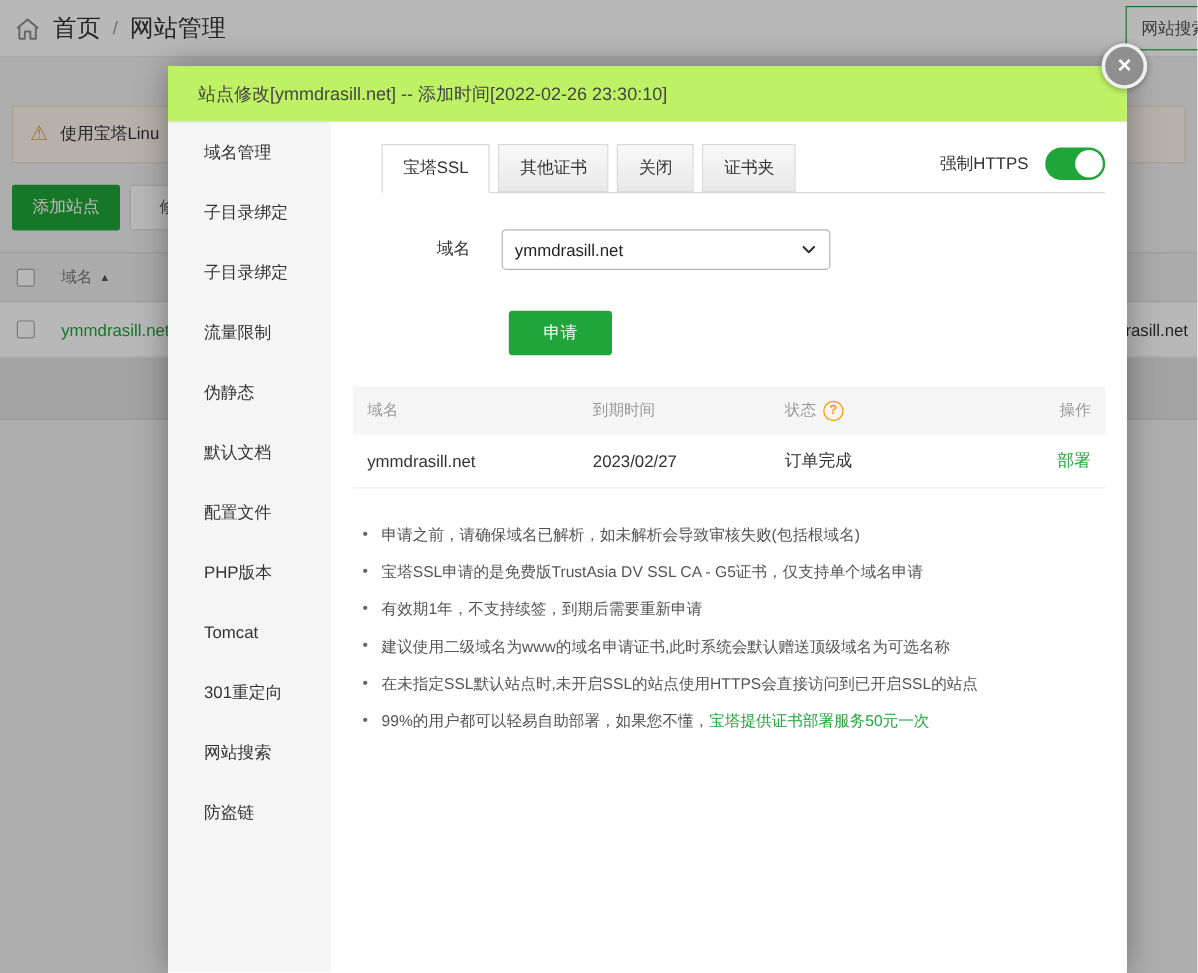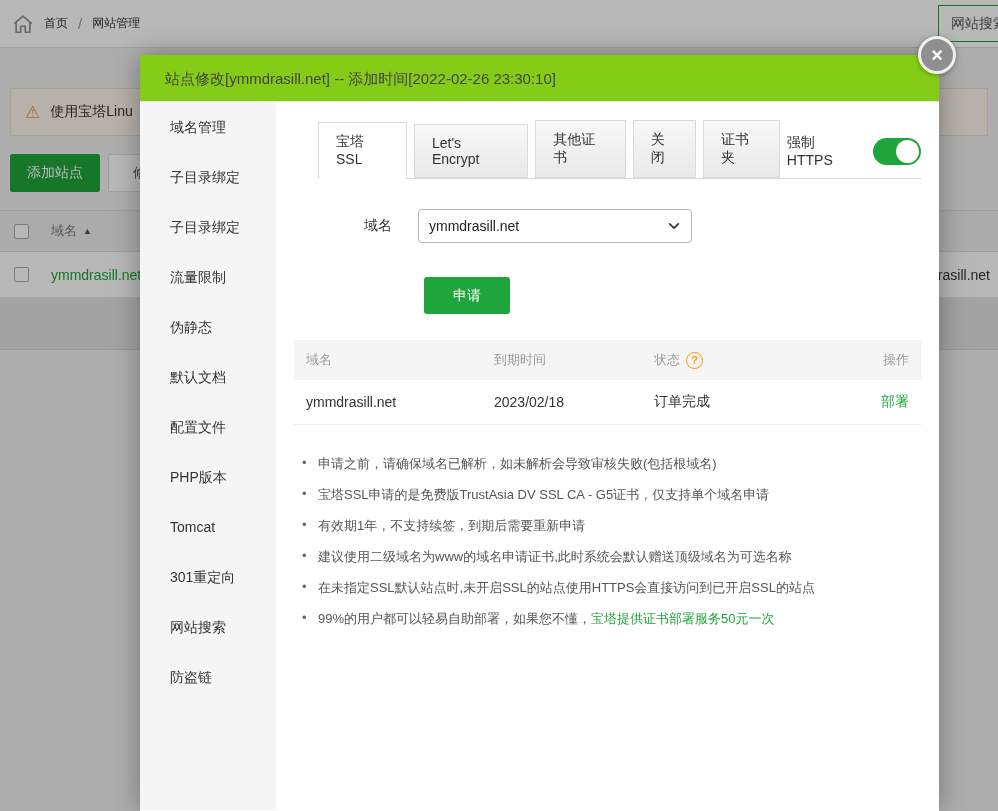--- a/index.html
+++ b/index.html
@@ -9,21 +9,21 @@
     font-family:"Liberation Sans","DejaVu Sans",sans-serif;
     background:#f2f2f2; font-size:14px; color:#333;
   }
   
   .topbar {
     position:absolute; top:0; left:0; right:0; height:48px;
     background:#fff; border-bottom:1px solid #ddd;
     display:flex; align-items:center; padding:0 12px; z-index:1;
   }
   .home-icon { width:22px; height:22px; margin-right:10px; }
-  .crumb { font-size:12px; color:#333; cursor:pointer; }
+  .crumb { font-size:20px; color:#333; cursor:pointer; }
   .crumb-sep { color:#999; margin:0 10px; font-size:15px; }
   .search-btn {
     position:absolute; top:5px; right:-40px; width:100px; height:37px;
     background:#fff; border:1px solid #20a53a; font-size:14px; color:#555;
     text-align:left; padding-left:12px; z-index:1;
   }
   .bg-content { position:absolute; top:48px; left:0; right:0; bottom:0; background:#f2f2f2; z-index:1; }
   .warn-box {
     margin:40px 10px 0 10px; height:48px; background:#fdf6ec;
     border:1px solid #eee0c8; display:flex; align-items:center;
@@ -66,21 +66,21 @@
   }
   .close-btn {
     position:absolute; top:-19px; right:-17px; width:38px; height:38px;
     border-radius:50%; background:#8f8f8f; border:3px solid #eef0ee;
     color:#fff; font-size:20px; font-weight:bold; line-height:1;
     display:flex; align-items:center; justify-content:center;
     cursor:pointer; box-shadow:0 1px 5px rgba(0,0,0,0.35);
   }
   .modal-title {
     height:47px; line-height:47px; padding-left:25px; font-size:15px;
-    color:#444; border-bottom:1px solid #e3e3e3; background:#84cc16;
+    color:#444; border-bottom:1px solid #e3e3e3; background:#bef264;
     white-space:nowrap; overflow:hidden;
   }
   .modal-body { display:flex; height:calc(100% - 48px); }
   .m-sidebar { width:136px; background:#f5f5f5; flex-shrink:0; }
   .m-item { height:50px; line-height:50px; padding-left:30px; font-size:14px; color:#333; cursor:pointer; }
   .m-item.active { background:#fff; }
   .m-content { flex:1; padding:18px 18px 0 18px; overflow:hidden; background:#fff; }
   
   .tabs { display:flex; align-items:flex-end; border-bottom:1px solid #d9d9d9;margin-left:24px; }
   .tab {
@@ -184,21 +184,20 @@
       <div class="m-item">PHP版本</div>
       <div class="m-item">Tomcat</div>
       <div class="m-item">301重定向</div>
       <div class="m-item">网站搜索</div>
       <div class="m-item">防盗链</div>
     </div>
 
     <div class="m-content">
       <div class="tabs">
         <div class="tab active">宝塔SSL</div>
-        <div class="tab">Let's Encrypt</div>
         <div class="tab">其他证书</div>
         <div class="tab">关闭</div>
         <div class="tab">证书夹</div>
         <div class="https-wrap">
           <span class="https-label">强制HTTPS</span>
           <div class="toggle">
             <div class="toggle-knob"></div>
           </div>
         </div>
       </div>
@@ -222,21 +221,21 @@
           <span class="cc1">域名</span>
           <span class="cc2">到期时间</span>
           <span class="cc3">
             <span>状态</span>
             <span class="help-icon">?</span>
           </span>
           <span class="cc4">操作</span>
         </div>
         <div class="crow">
           <span class="cc1">ymmdrasill.net</span>
-          <span class="cc2">2023/02/18</span>
+          <span class="cc2">2023/02/27</span>
           <span class="cc3">订单完成</span>
           <span class="cc4"><span class="deploy-link">部署</span></span>
         </div>
       </div>
 
       <ul class="notes">
         <li><span>申请之前，请确保域名已解析，如未解析会导致审核失败(包括根域名)</span></li>
         <li><span>宝塔SSL申请的是免费版TrustAsia DV SSL CA - G5证书，仅支持单个域名申请</span></li>
         <li><span>有效期1年，不支持续签，到期后需要重新申请</span></li>
         <li><span>建议使用二级域名为www的域名申请证书,此时系统会默认赠送顶级域名为可选名称</span></li>

